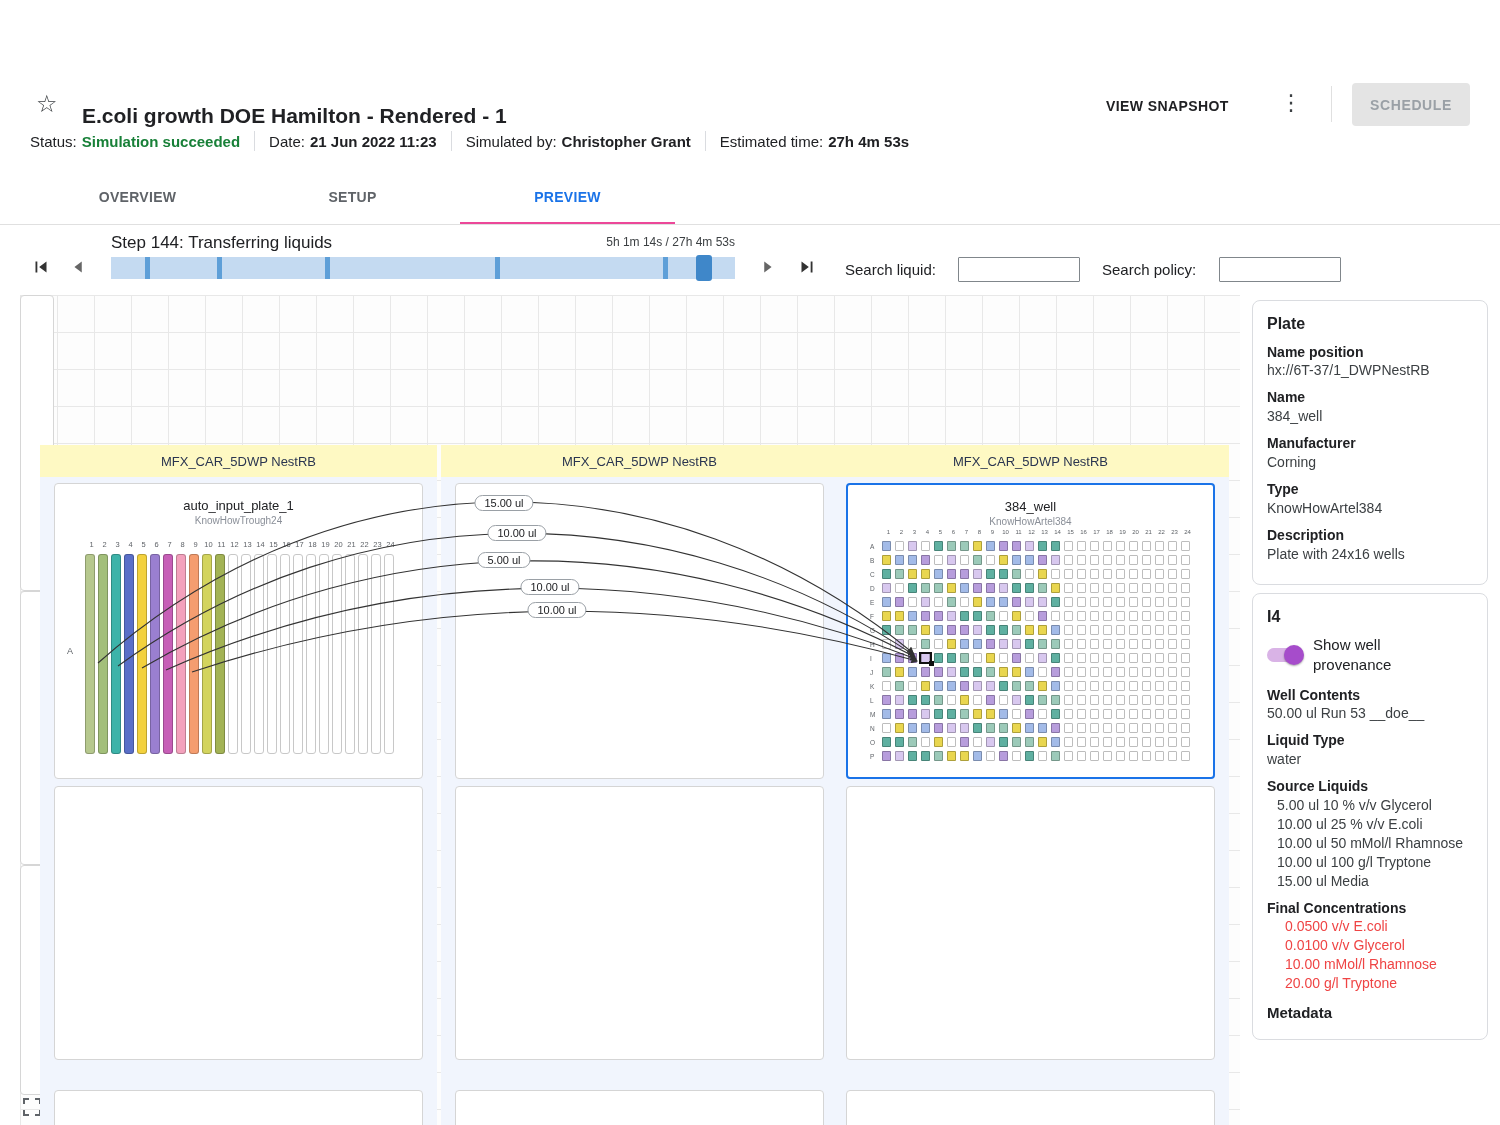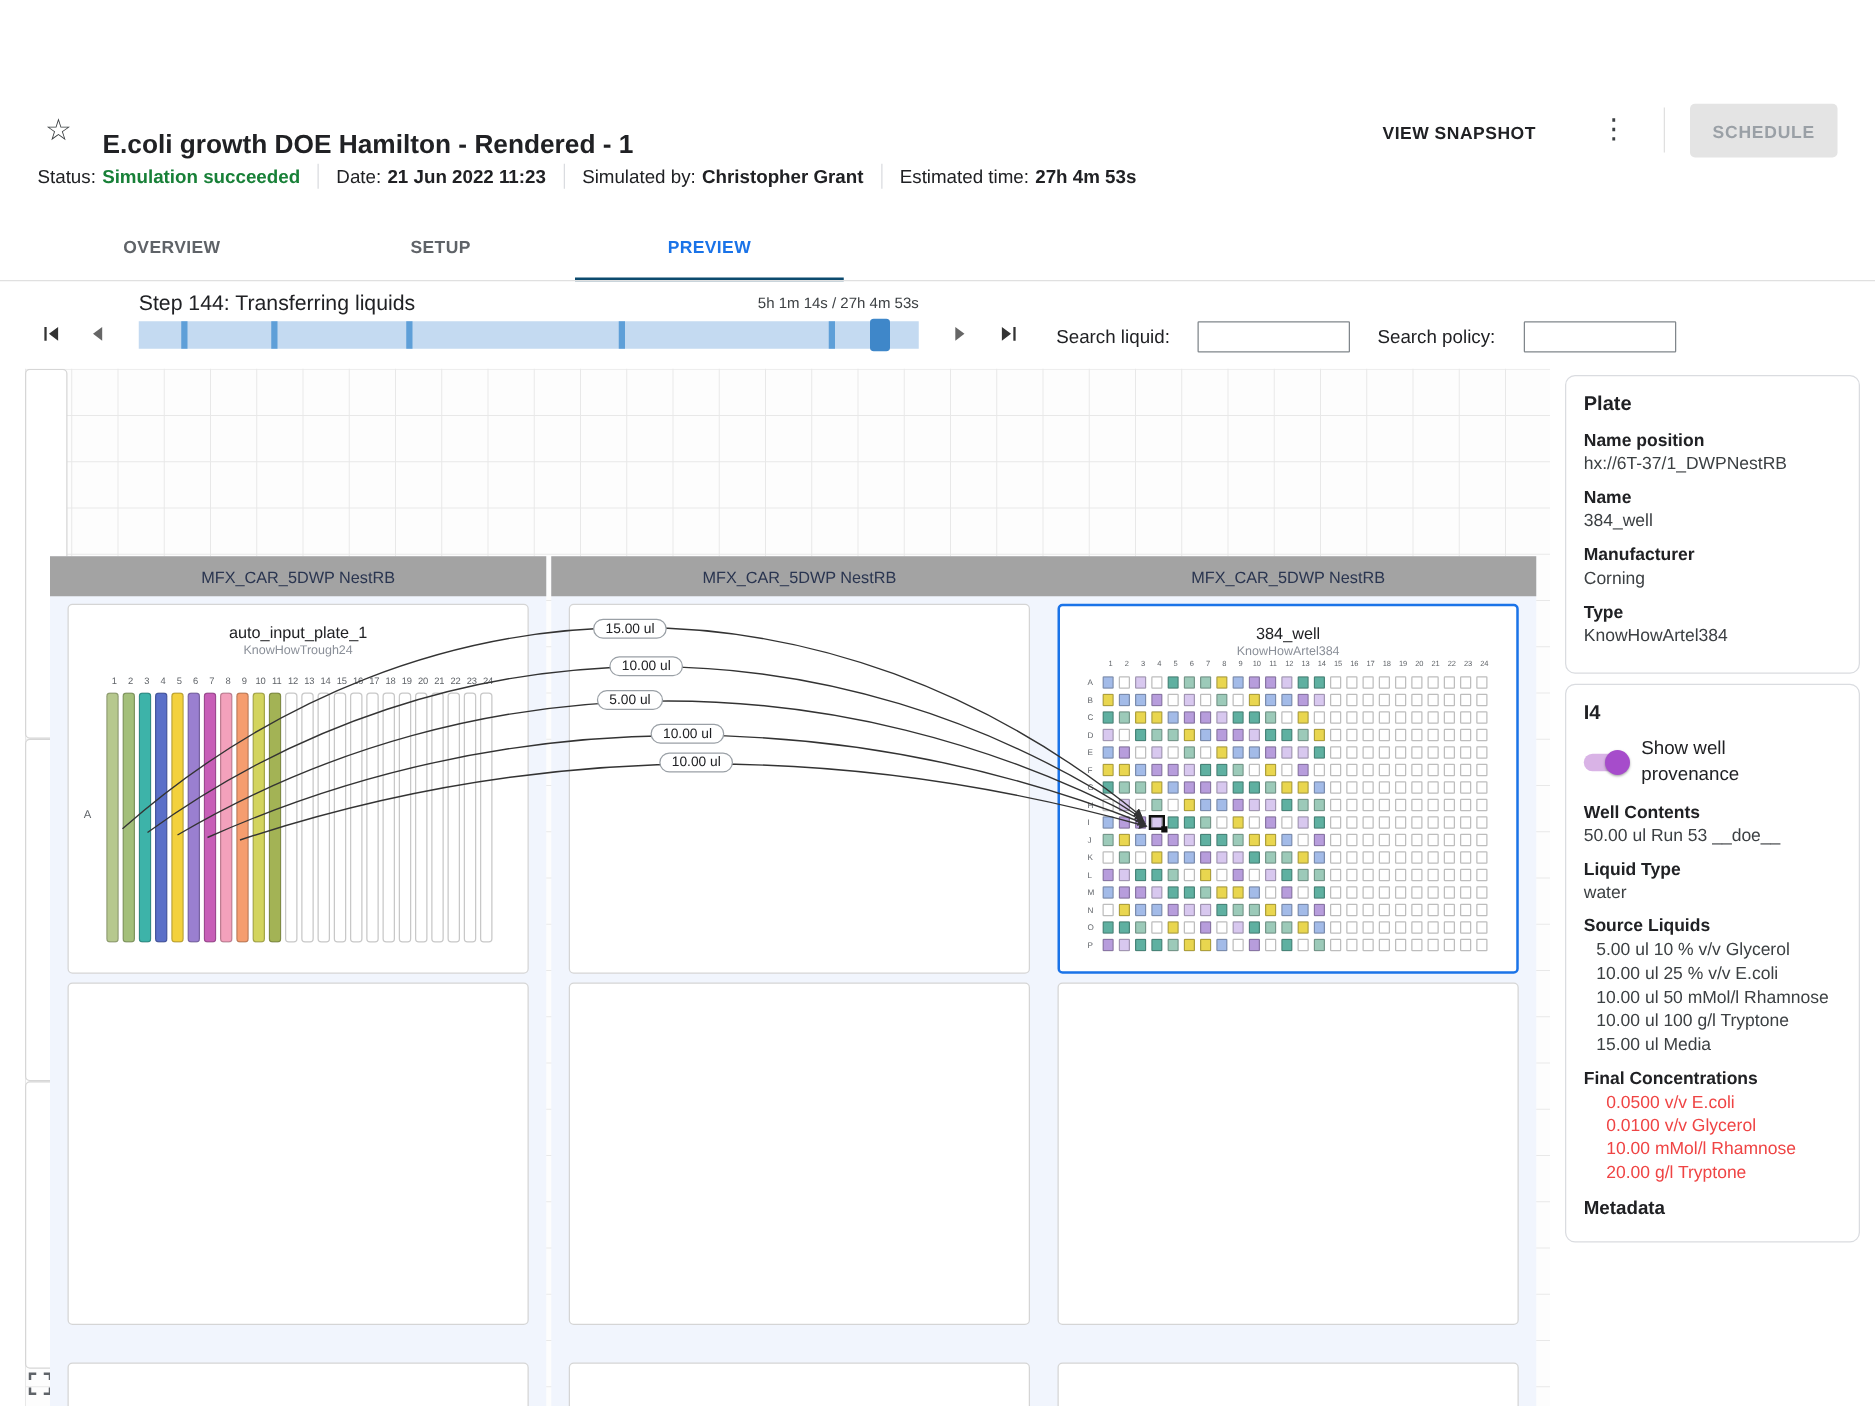--- a/index.html
+++ b/index.html
@@ -22,21 +22,21 @@
   .status-row { left:30px; top:131px; display:flex; align-items:center; font-size:15px; color:#202124; }
   .status-row .sep { width:1px; height:20px; background:#dadce0; margin:0 14px; }
   .status-green { color:#188038; font-weight:bold; margin-left:5px; }
   .bold-val { font-weight:bold; margin-left:5px; }
   .lab { margin:0; }
 
   
   .tabs { left:30px; top:172px; display:flex; }
   .tab { width:215px; height:53px; display:flex; align-items:center; justify-content:center;
     font-size:14px; font-weight:bold; letter-spacing:.3px; color:#5f6368; cursor:pointer; border-bottom:3px solid transparent; }
-  .tab.active { color:#1a73e8; border-bottom:3px solid #0c4a6e; }
+  .tab.active { color:#1a73e8; border-bottom:3px solid #ec4899; }
   .tabs-underline { left:0; top:224px; width:1500px; height:1px; background:#e0e0e0; }
 
   
   .nav-btn { width:30px; height:30px; background:none; border:none; cursor:pointer; padding:2px; }
   .nav-btn svg { width:22px; height:22px; }
   #btn-first { left:26px; top:253px; } #btn-prev { left:64px; top:253px; }
   #btn-next { left:752px; top:253px; } #btn-last { left:792px; top:253px; }
   .step-label { left:111px; top:233px; font-size:17px; color:#202124; }
   .time-label { left:555px; top:235px; width:180px; text-align:right; font-size:12px; color:#3c4043; }
   .tl-track { left:111px; top:257px; width:624px; height:22px; background:#c4daf1; cursor:pointer; }
@@ -49,21 +49,21 @@
 
   
   #deck { left:20px; top:295px; width:1220px; height:830px; overflow:hidden; background-color:#fdfdfd;
     background-image: linear-gradient(to right,#e8e8e8 1px,transparent 1px), linear-gradient(to bottom,#e8e8e8 1px,transparent 1px);
     background-size:37px 37px; }
   .fullscreen-icon { left:1178px; top:18px; width:24px; height:24px; cursor:pointer; }
   .sliver { left:0; width:34px; background:#fff; border:1px solid #d6d6d6; border-radius:4px; }
 
   .carrier { position:absolute; top:150px; width:397px; height:680px; background:#f1f5fd; overflow:visible; }
   #carrier-0 { left:20px; } #carrier-1 { left:421px; } #carrier-2 { left:812px; }
-  .carrier-header { position:absolute; left:0; top:0; width:100%; height:32px; background:#a3a3a3;
+  .carrier-header { position:absolute; left:0; top:0; width:100%; height:32px; background:#fef9c3;
     display:flex; align-items:center; justify-content:center; font-size:13px; color:#2a3550; }
   .slot { position:absolute; left:14px; width:369px; background:#fff; border:1px solid #d5d5d5; border-radius:4px; }
   .slot-1 { top:38px; height:296px; } .slot-2 { top:341px; height:274px; } .slot-3 { top:645px; height:230px; }
   .slot.selected { border:2px solid #1a73e8; }
 
   .plate-title { position:absolute; left:0; top:14px; width:100%; text-align:center; font-size:13px; color:#202124; }
   .plate-subtitle { position:absolute; left:0; top:31px; width:100%; text-align:center; font-size:10px; color:#8a8f98; }
 
   
   .trough-numbers { position:absolute; left:30px; top:56px; width:314px; display:flex; }
@@ -728,20 +728,24 @@
       <div class="field-value">384_well</div>
     </div>
     <div class="field">
       <div class="field-label">Manufacturer</div>
       <div class="field-value">Corning</div>
     </div>
     <div class="field">
       <div class="field-label">Type</div>
       <div class="field-value">KnowHowArtel384</div>
     </div>
+    <div class="field">
+      <div class="field-label">Description</div>
+      <div class="field-value">Plate with 24x16 wells</div>
+    </div>
   </div>
 
   <div class="card">
     <div class="card-title">I4</div>
     <div class="toggle-row">
       <div class="switch">
           <div class="thumb"></div>
         </div>
       <div class="toggle-label">Show well provenance</div>
     </div>

